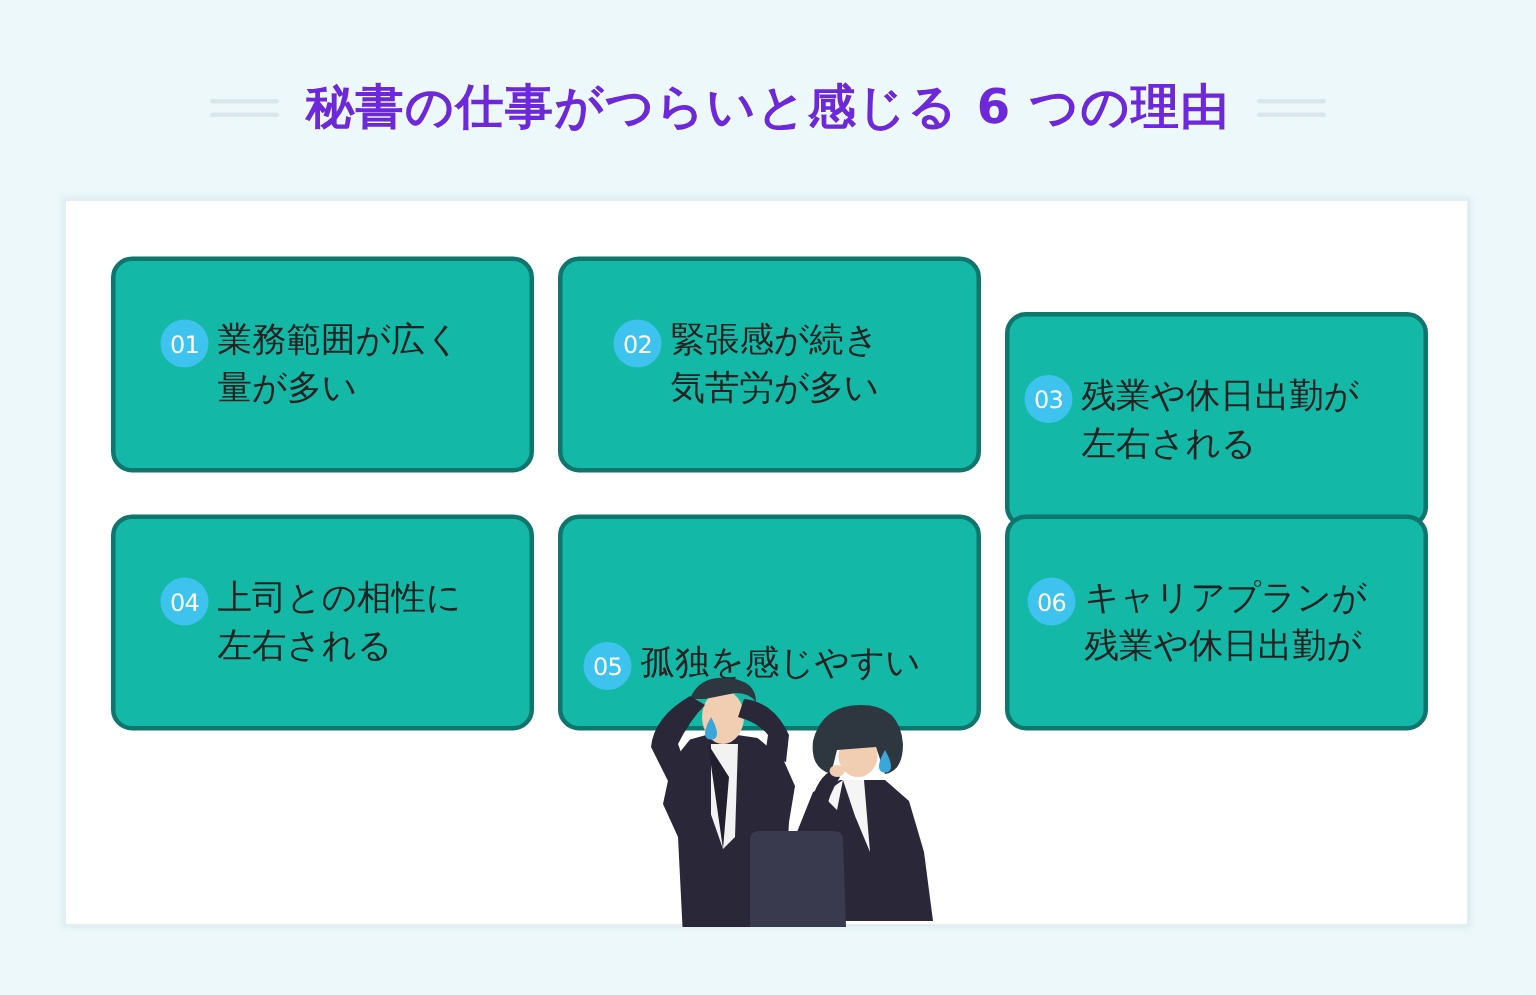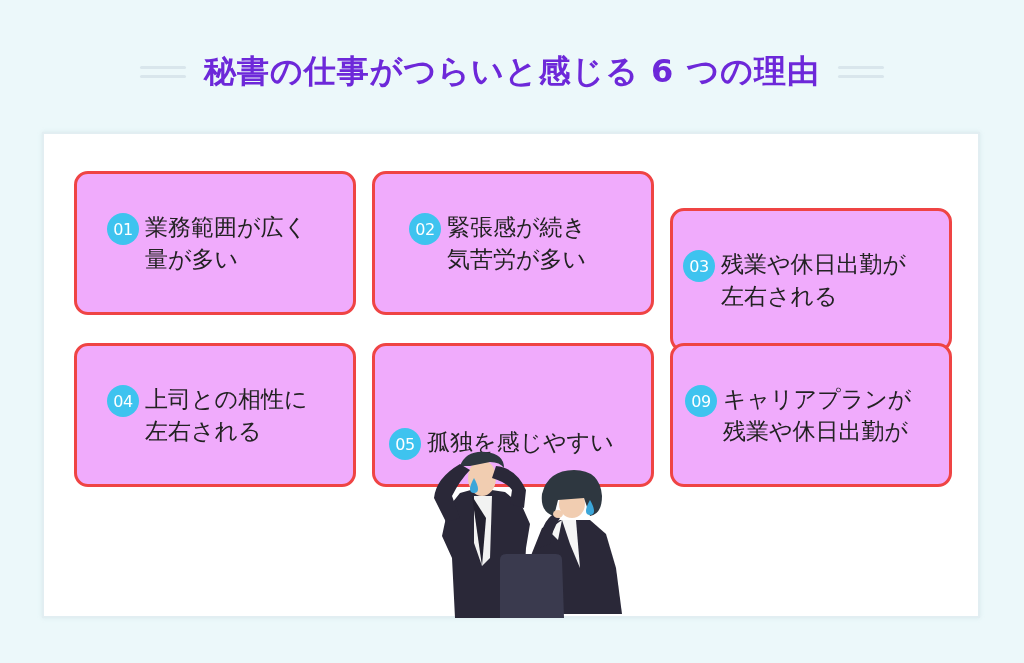--- a/index.html
+++ b/index.html
@@ -28,22 +28,22 @@
 
     .panel {
       position: absolute; left: 42px; top: 132px; width: 938px; height: 486px;
       background: #ffffff;
       border: 2px solid #e2eef2;
       box-shadow: 0 0 4px rgba(180, 205, 215, 0.35);
     }
 
     .card {
       position: absolute; width: 282px; height: 144px;
-      background: #f0abfc;
-      border: 3px solid #ef4444;
+      background: #14b8a6;
+      border: 3px solid #0f766e;
       border-radius: 14px;
       display: flex; align-items: center; justify-content: flex-start;
     }
     .card-inner { display: flex; align-items: flex-start; }
     .badge {
       width: 32px; height: 32px; border-radius: 50%;
       background: #3ec3ef; color: #ffffff;
       font-size: 16px; font-weight: normal;
       display: flex; align-items: center; justify-content: center;
       margin-right: 6px; margin-top: 2px; flex-shrink: 0;
@@ -116,21 +116,21 @@
     <div class="card-inner">
       <div class="badge">05</div>
       <div class="card-text">
         <span>孤独を感じやすい</span>
       </div>
     </div>
   </div>
 
   <div class="card" style="left:670px; top:343px; padding-left:12px;">
     <div class="card-inner">
-      <div class="badge">09</div>
+      <div class="badge">06</div>
       <div class="card-text">
         <span>キャリアプランが</span>
         <span>残業や休日出勤が</span>
       </div>
     </div>
   </div>
 
   <svg class="illustration" viewBox="0 0 210 170">
 
     <g>

